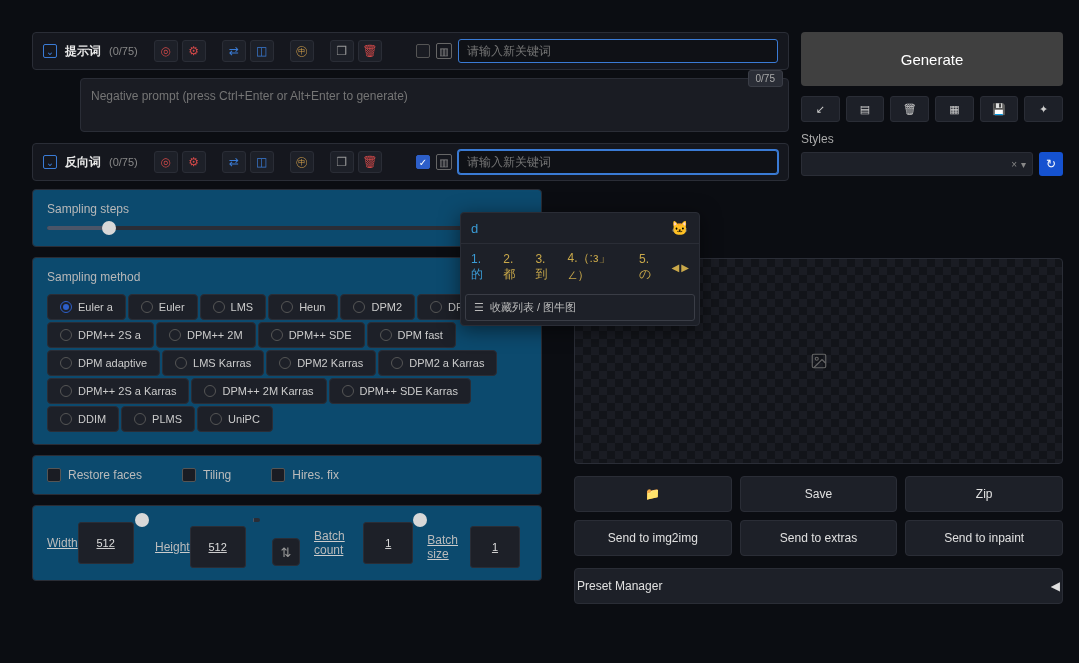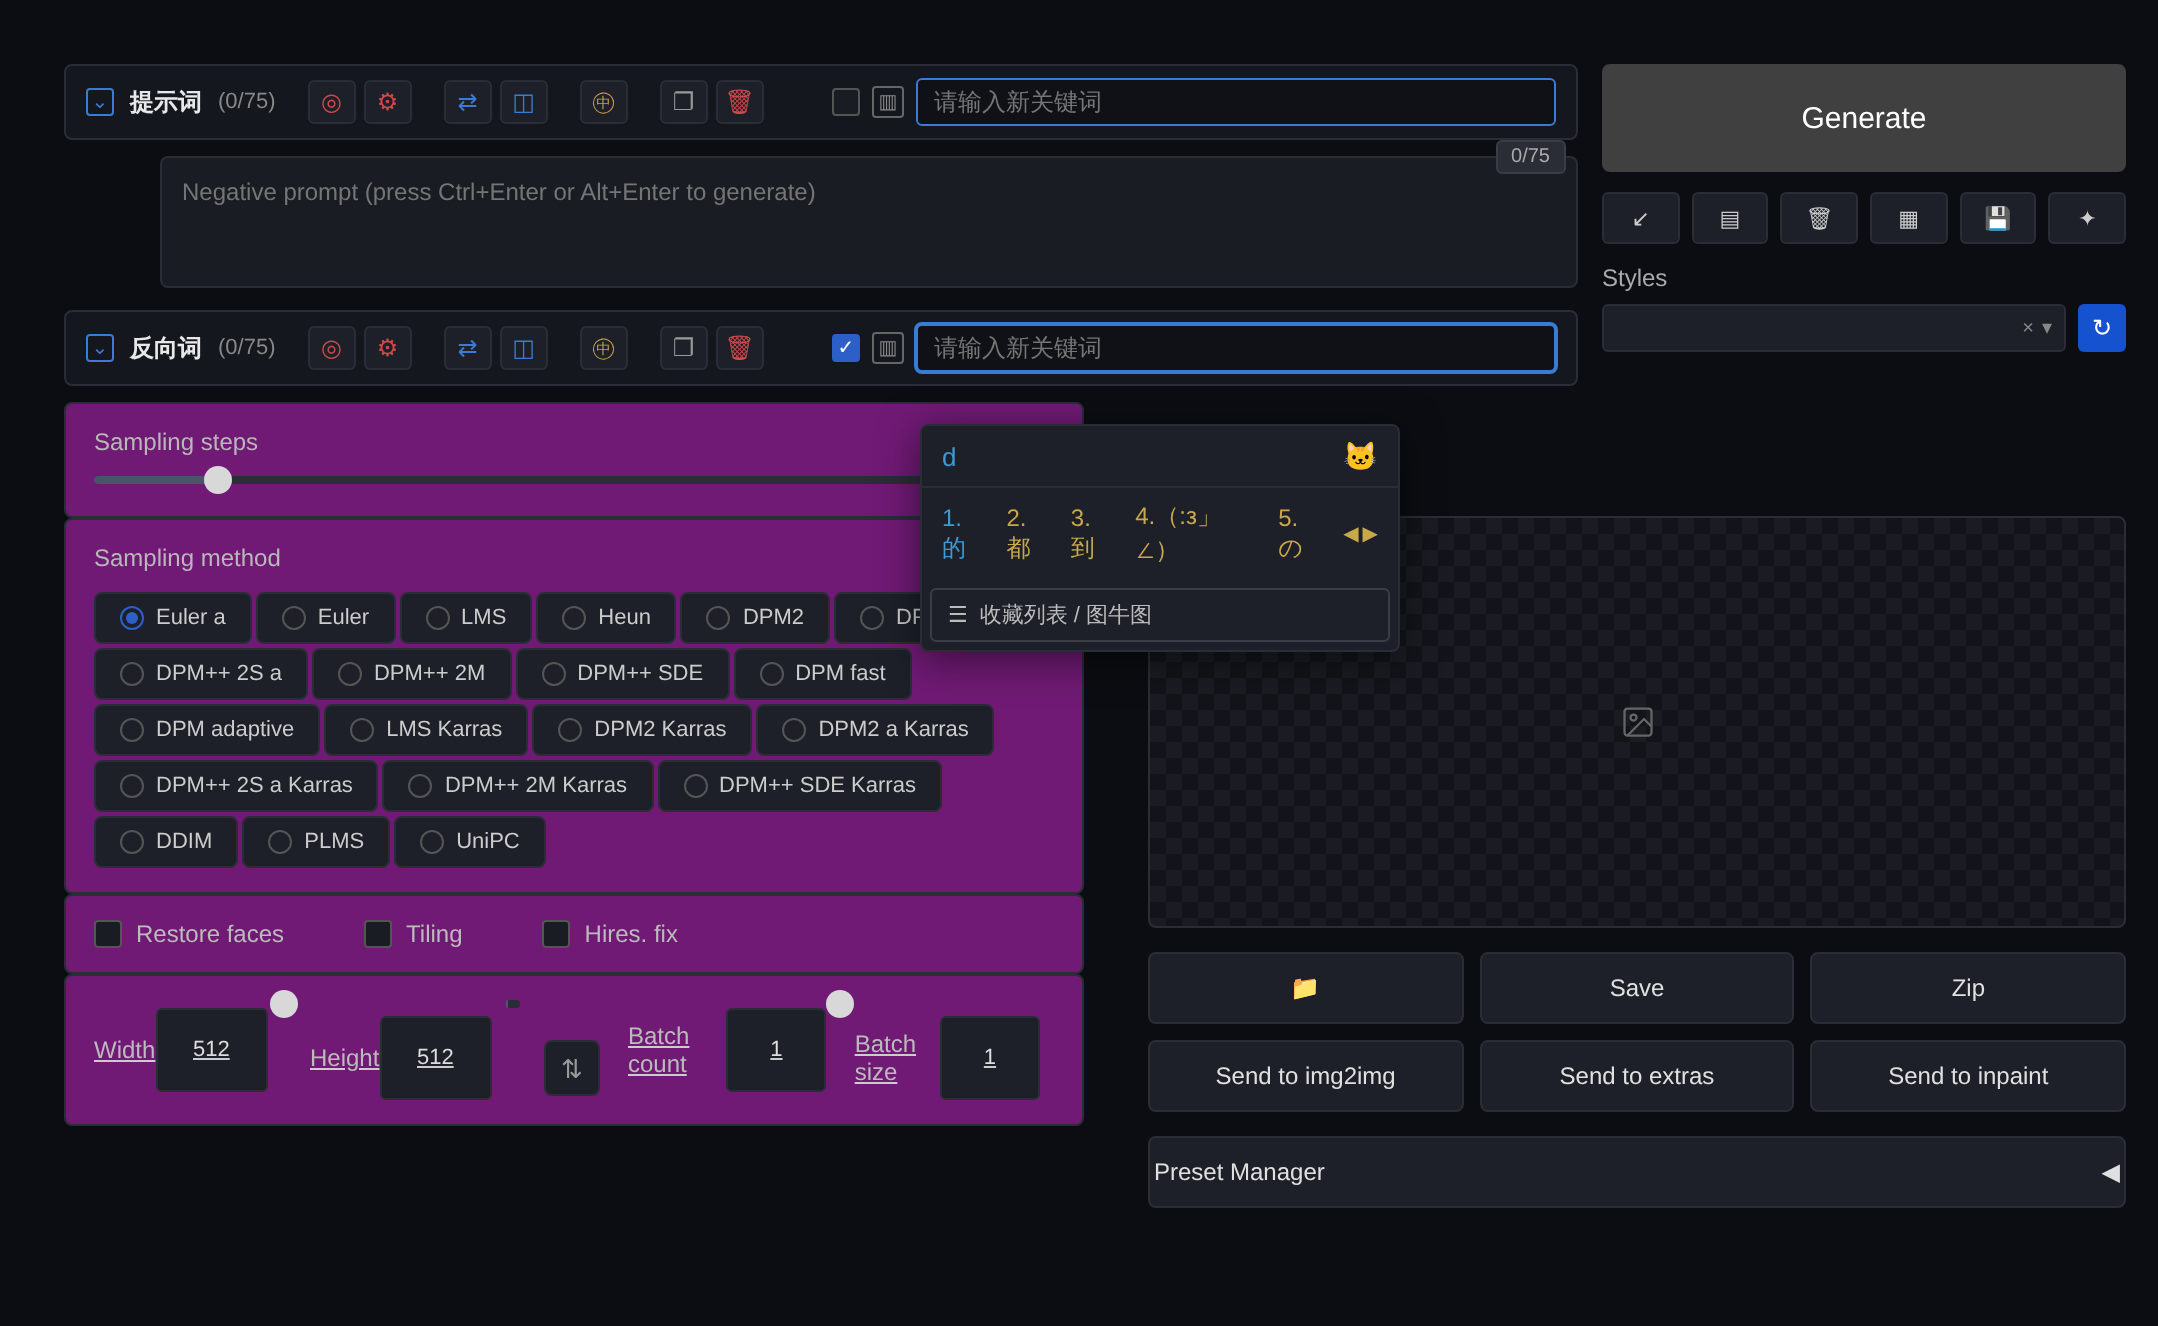--- a/index.html
+++ b/index.html
@@ -21,36 +21,36 @@
 .mini-btn.orange { color: #d4a04a; }
 .mini-btn.gray { color: #999; }
 .spacer-flex { flex: 1; display: flex; align-items: center; gap: 6px; justify-content: flex-end; }
 .checkbox-sq { width: 14px; height: 14px; border: 1px solid #555; border-radius: 2px; background: #1a1c23; display: flex; align-items: center; justify-content: center; font-size: 10px; color: #fff; cursor: pointer; }
 .checkbox-sq.checked { background: #2d5fc9; border-color: #2d5fc9; }
 .book-icon { width: 16px; height: 16px; border: 1px solid #666; border-radius: 2px; display: flex; align-items: center; justify-content: center; font-size: 10px; color: #888; }
 .keyword-input { flex-basis: 320px; background: #0f1116; border: 1px solid #3a7bd5; border-radius: 3px; padding: 4px 8px; color: #ccc; font-size: 12px; outline: none; }
 .keyword-input.active { border-color: #3a7bd5; box-shadow: 0 0 0 1px #3a7bd5; }
 
 .neg-prompt-wrap { position: relative; margin-bottom: 8px; padding-left: 48px; }
-.neg-textarea { width: 100%; height: 66px; background: #1a1c23; border: 1px solid #2a2d36; border-radius: 4px; padding: 10px; color: #666; font-size: 12px; resize: none; outline: none; }
+.neg-textarea { width: 100%; height: 54px; background: #1a1c23; border: 1px solid #2a2d36; border-radius: 4px; padding: 10px; color: #666; font-size: 12px; resize: none; outline: none; }
 .neg-count-badge { position: absolute; top: -8px; right: 6px; background: #2a2d36; border: 1px solid #3a3d46; border-radius: 3px; padding: 2px 7px; color: #aaa; font-size: 10px; }
 
 
 .ime-popup { position: absolute; left: 460px; top: 212px; background: #1d2028; border: 1px solid #2a2d36; border-radius: 4px; width: 240px; z-index: 100; box-shadow: 0 4px 20px rgba(0,0,0,0.5); }
 .ime-input-row { padding: 7px 10px; color: #3a9bd5; font-size: 13px; display: flex; justify-content: space-between; align-items: center; border-bottom: 1px solid #2a2d36; }
 .ime-emoji { font-size: 14px; }
 .ime-candidates { padding: 6px 10px; display: flex; gap: 12px; align-items: center; font-size: 12px; }
 .ime-cand { color: #c9a84a; }
 .ime-cand.first { color: #3a9bd5; }
 .ime-nav { margin-left: auto; display: flex; gap: 2px; }
 .ime-nav-btn { color: #c9a84a; font-size: 10px; }
 .ime-footer { border-top: 1px solid #2a2d36; margin: 4px; border: 1px solid #3a3d46; border-radius: 3px; padding: 5px 8px; display: flex; gap: 6px; align-items: center; color: #bbb; font-size: 11px; }
 
 
-.panel { background: #701a75; border: 1px solid #2a2d36; border-radius: 4px; padding: 12px 14px; }
+.panel { background: #0c4a6e; border: 1px solid #2a2d36; border-radius: 4px; padding: 12px 14px; margin-bottom: 10px; }
 .panel-label { color: #b8b8b8; font-size: 12px; margin-bottom: 10px; }
 .slider-row { display: flex; align-items: center; gap: 12px; margin-bottom: 4px; }
 .slider { position: relative; flex: 1; height: 4px; background: #2a2d36; border-radius: 2px; }
 .slider-fill { position: absolute; height: 100%; background: #4a5568; border-radius: 2px; }
 .slider-thumb { position: absolute; top: 50%; width: 14px; height: 14px; background: #d8d8d8; border-radius: 50%; transform: translate(-50%, -50%); cursor: pointer; }
 
 .radio-grid { display: flex; flex-wrap: wrap; gap: 2px; }
 .radio-pill { background: #1d2028; border: 1px solid #2a2d36; border-radius: 4px; padding: 6px 12px; display: flex; align-items: center; gap: 6px; color: #ccc; font-size: 11px; cursor: pointer; }
 .radio-dot { width: 12px; height: 12px; border-radius: 50%; border: 1.5px solid #555; display: flex; align-items: center; justify-content: center; }
 .radio-dot.on { border-color: #2d5fc9; }

